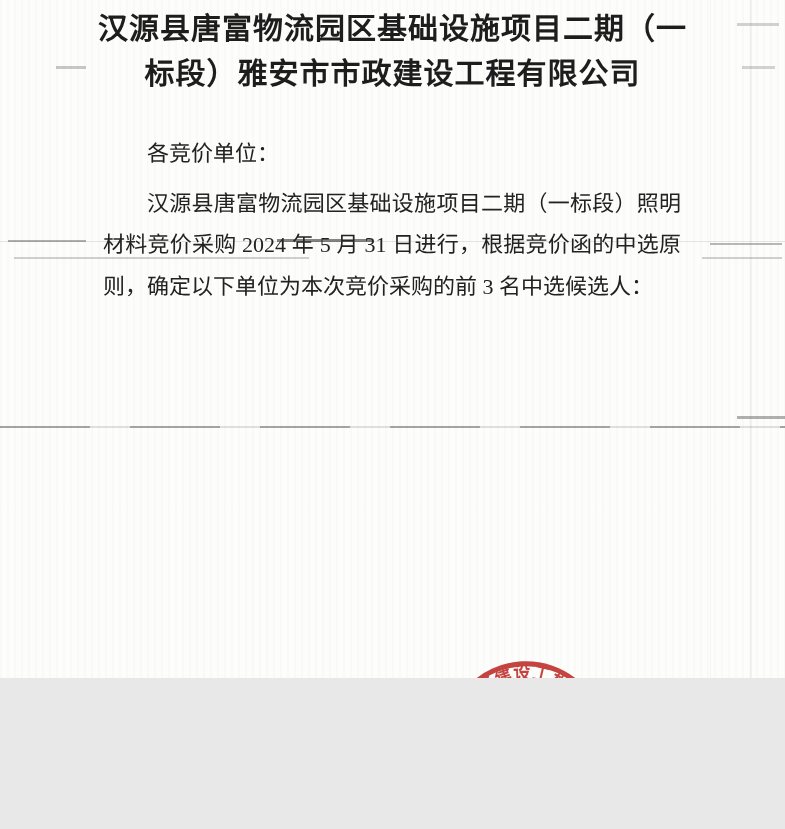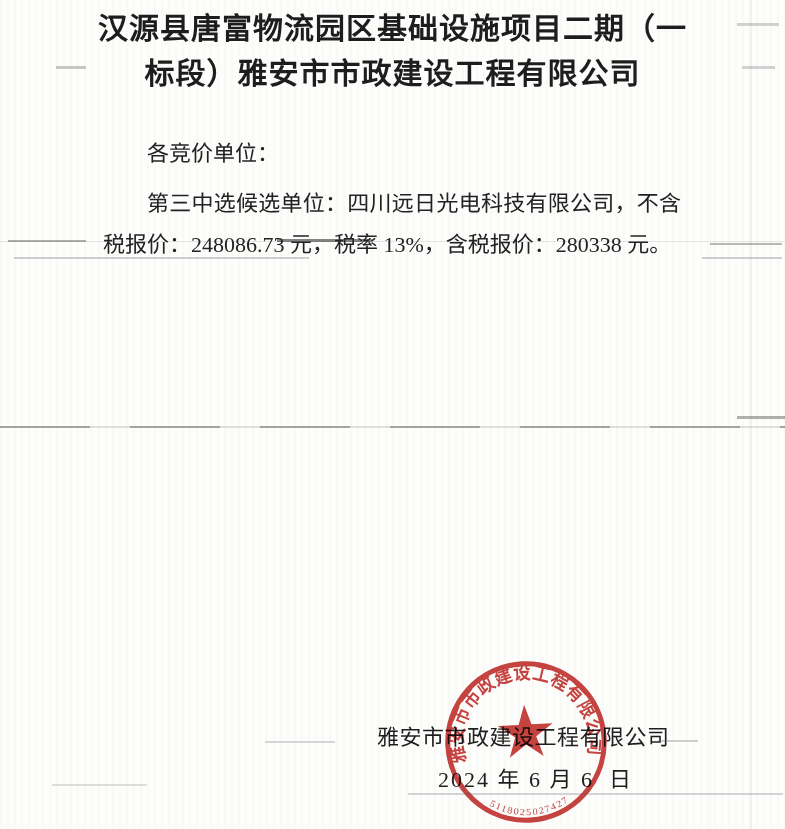--- a/index.html
+++ b/index.html
@@ -1,18 +1,18 @@
 <!DOCTYPE html>
 <html lang="zh-CN"><head>
 <meta charset="utf-8">
 <style>
   html,body{margin:0;padding:0;}
   body{width:785px;height:829px;background:#e8e8e8;}
   .page{
-    position:relative;width:785px;height:829px;background:#fdfdfc;overflow:hidden;
+    position:relative;width:785px;height:678px;background:#fdfdfc;overflow:hidden;
     background-image:repeating-linear-gradient(90deg, rgba(0,0,0,0.015) 0 2px, rgba(0,0,0,0) 2px 7px);
     font-family:"Liberation Serif","DejaVu Serif",serif;color:#212121;
   }
   .title{
     position:absolute;top:6px;left:0;width:785px;text-align:center;
     font-family:"Liberation Sans","DejaVu Sans",sans-serif;font-weight:700;
     font-size:30px;line-height:45px;letter-spacing:1px;color:#1d1d1d;
   }
   .title div{white-space:pre;}
   .doc-body{
@@ -56,21 +56,21 @@
 
 <div class="page">
 
   <div class="title">
     <div>汉源县唐富物流园区基础设施项目二期（一</div>
     <div>标段）雅安市市政建设工程有限公司</div>
   </div>
 
   <div class="doc-body">
     <p>各竞价单位：</p>
-    <p>第三中选候选单位：四川远日光电科技有限公司，不含税报价：248086.73 元，税率 13%，含税报价：280338 元。</p>
+    <p>汉源县唐富物流园区基础设施项目二期（一标段）照明材料竞价采购 2024 年 5 月 31 日进行，根据竞价函的中选原则，确定以下单位为本次竞价采购的前 3 名中选候选人：</p>
   </div>
 
   <div class="sig-company">雅安市市政建设工程有限公司</div>
   <div class="sig-date">2024 年 6 月 6  日</div>
 
   <svg class="seal" viewBox="0 0 200 200" aria-hidden="true">
     <defs>
       <path id="sealTopArc" d="M 30.5 125.3 A 74 74 0 1 1 169.5 125.3" fill="none"></path>
       <path id="sealBottomArc" d="M 48.2 168.7 A 86 86 0 0 0 151.8 168.7" fill="none"></path>
     </defs>

